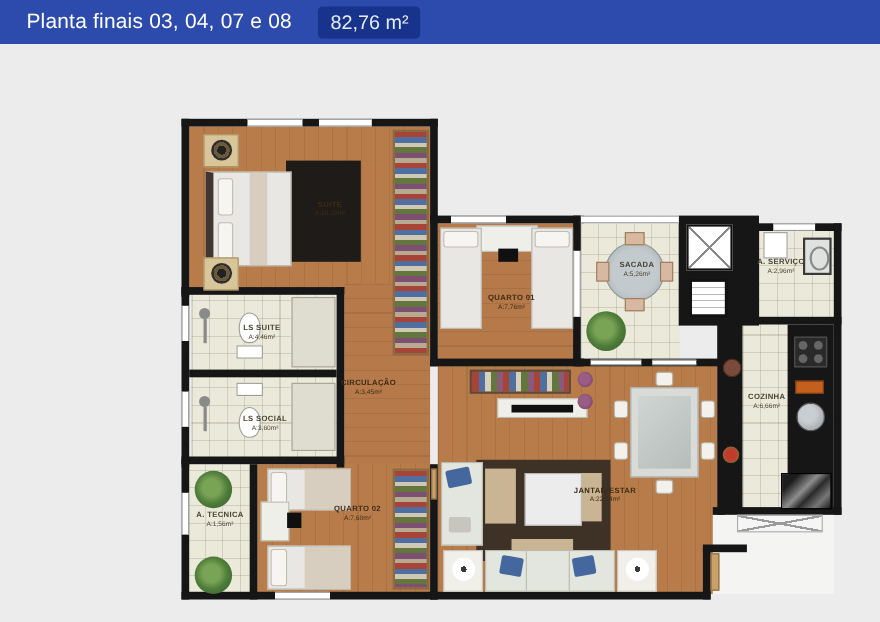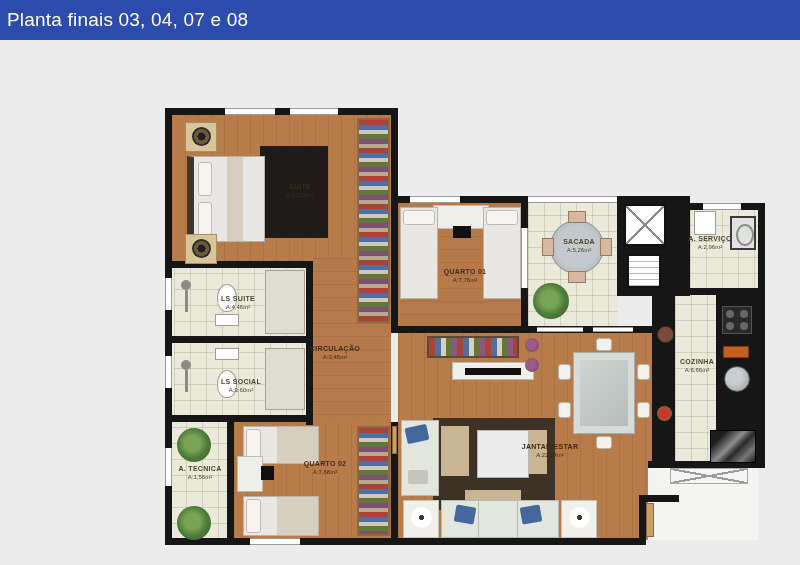--- a/index.html
+++ b/index.html
@@ -1,20 +1,20 @@
 <!DOCTYPE html>
 <html><head>
 <meta charset="utf-8">
 <style>
   html,body{margin:0;padding:0;}
   body{width:800px;height:565px;background:#ececec;position:relative;overflow:hidden;
        font-family:"Liberation Sans",sans-serif;}
   
   .hdr{position:absolute;left:0;top:0;width:800px;height:40px;background:#2c4bad;
-       display:flex;align-items:center;gap:24px;padding-left:7px;box-sizing:border-box;}
+       display:flex;align-items:center;gap:24px;padding-left:24px;box-sizing:border-box;}
   .hdr-title{color:#ffffff;font-size:19px;letter-spacing:.2px;}
   .hdr-badge{background:#17338b;color:#e7ecf9;font-size:18px;padding:4px 11px;border-radius:4px;}
   
   .plan{position:absolute;left:165px;top:108px;width:600px;height:440px;}
   .abs{position:absolute;}
   .wood{background:#b87c4a;background-image:repeating-linear-gradient(90deg,rgba(60,30,5,.10) 0 1px,transparent 1px 13px);}
   .woodv{background:#b5794a;background-image:repeating-linear-gradient(0deg,rgba(60,30,5,.10) 0 1px,transparent 1px 13px);}
   .tile{background:#ebe9da;background-image:
         repeating-linear-gradient(0deg,rgba(90,85,60,.18) 0 1px,transparent 1px 16px),
         repeating-linear-gradient(90deg,rgba(90,85,60,.18) 0 1px,transparent 1px 16px);}
@@ -71,20 +71,21 @@
   .rlabel{position:absolute;transform:translate(-50%,-50%);text-align:center;color:#3f2c16;line-height:1.25;white-space:nowrap;}
   .rname{display:block;font-size:7px;font-weight:bold;letter-spacing:.3px;}
   .rarea{display:block;font-size:6px;}
   .rlabel.lt{color:#4a4534;}
 </style>
 </head>
 <body>
 
 <div class="hdr">
   <span class="hdr-title">Planta finais 03, 04, 07 e 08</span>
+  <span class="hdr-badge">82,76 m²</span>
 </div>
 
 <div class="plan">
 
   <div class="abs wood" style="left:7px;top:7px;width:219px;height:148px;"></div>
   <div class="abs woodv" style="left:148px;top:150px;width:78px;height:170px;"></div>
   <div class="abs woodv" style="left:233px;top:95px;width:125px;height:125px;"></div>
   <div class="abs wood" style="left:233px;top:220px;width:254px;height:212px;"></div>
   <div class="abs wood" style="left:69px;top:314px;width:157px;height:118px;"></div>
   <div class="abs tile" style="left:9px;top:158px;width:132px;height:72px;"></div>

